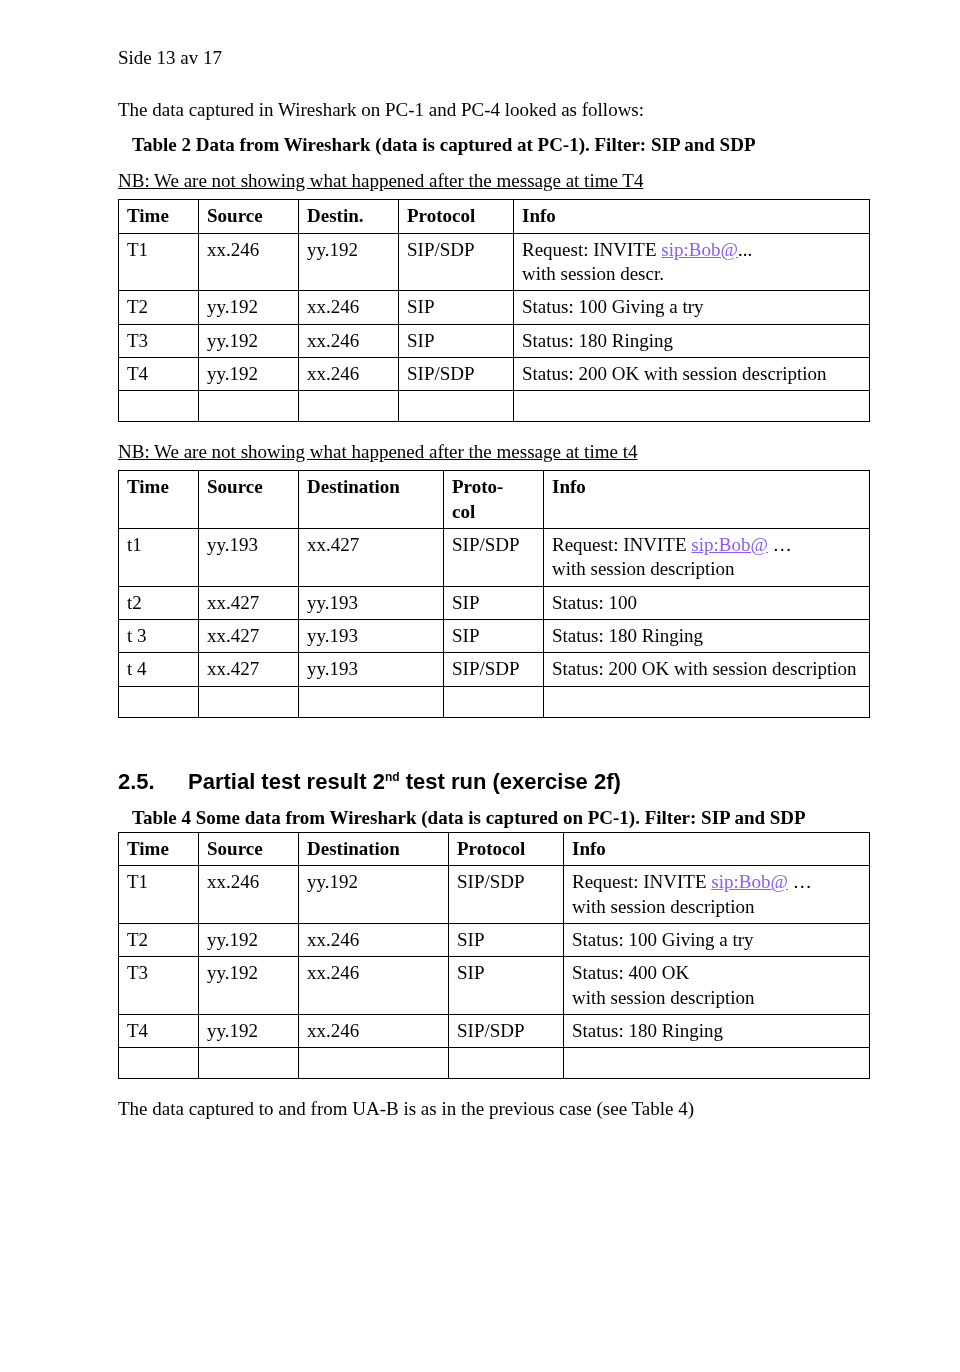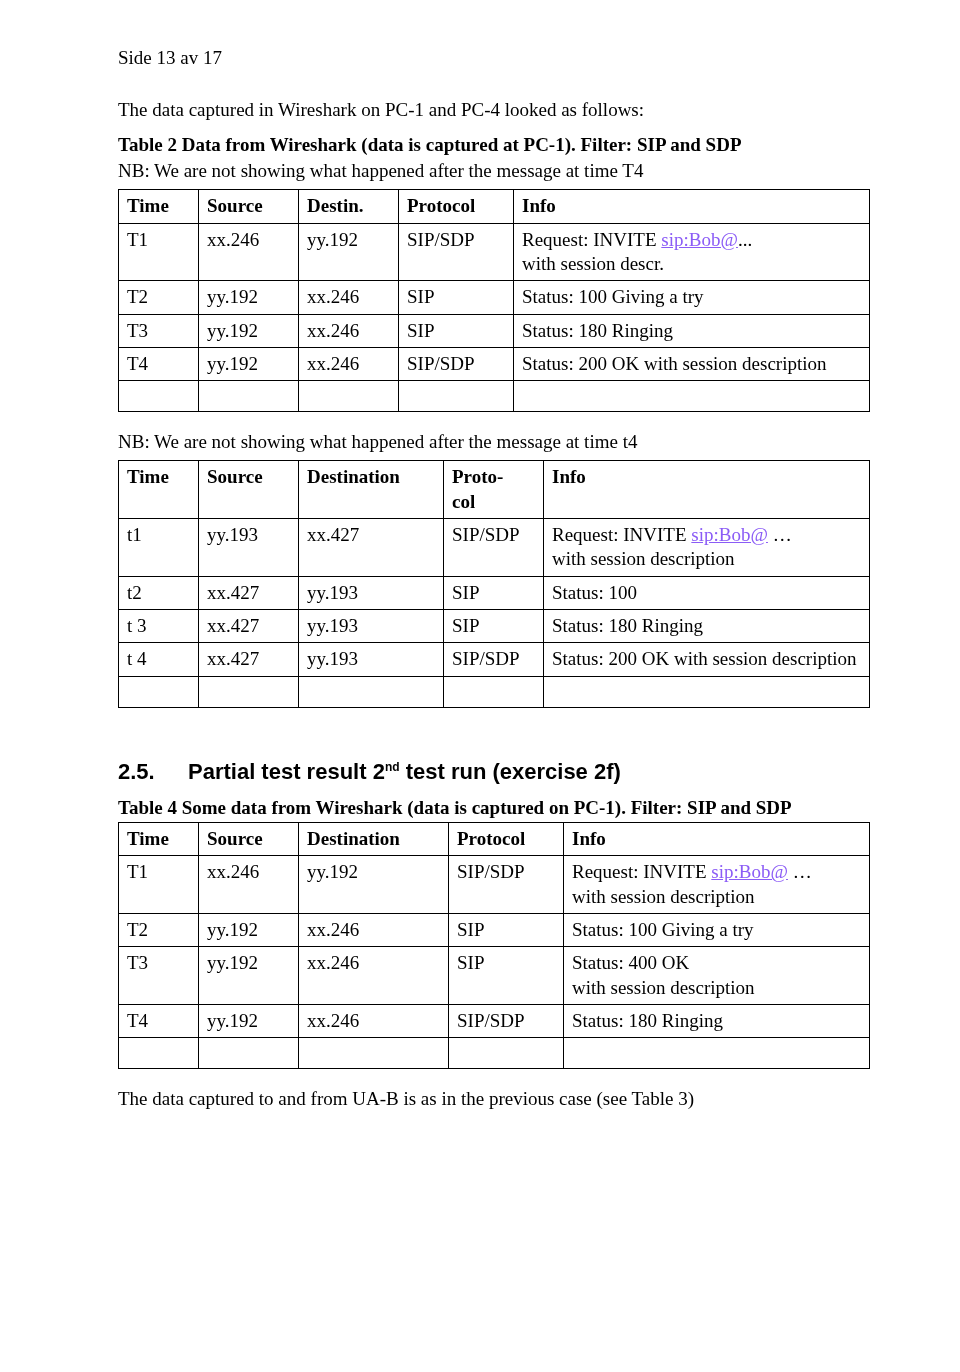--- a/index.html
+++ b/index.html
@@ -1,22 +1,22 @@
 <!DOCTYPE html>
 <html><head>
 <meta charset="utf-8">
 <style>
   html,body{margin:0;padding:0;background:#fff;color:#000;font-family:"Times New Roman",Times,serif;}
   .page{width:960px;min-height:1372px;margin:0 auto;padding:46px 90px 30px 118px;box-sizing:border-box;font-size:19px;line-height:1.28;}
   .pagenum{text-align:left;font-size:19px;margin-bottom:28px;}
   h2{font-family:Arial,Helvetica,sans-serif;font-size:22px;font-weight:bold;margin:4px 0 8px 0;}
   h2 .num{display:inline-block;width:70px;}
   .intro{margin:4px 0 2px 0;}
-  .cap{font-weight:bold;margin:10px 0 0 0;}
-  .nb{margin:2px 0 6px 0;}
+  .cap{font-weight:bold;margin:10px 0 0 14px;}
+  .nb{margin:12px 0 6px 0;text-decoration:underline;}
   table{border-collapse:collapse;width:100%;margin:2px 4px 18px 0;font-size:19px;}
   th,td{border:1px solid #000;padding:4px 8px;vertical-align:top;text-align:left;font-weight:normal;}
   th{font-weight:bold;}
   .link{color:#8b5cf6;text-decoration:underline;}
   .t1 col.c1{width:80px;}
   .t1 col.c2{width:100px;}
   .t1 col.c3{width:100px;}
   .t1 col.c4{width:115px;}
   .t2 col.c1{width:80px;}
   .t2 col.c2{width:100px;}
@@ -217,15 +217,15 @@
     <tr class="empty-row">
           <td></td>
           <td></td>
           <td></td>
           <td></td>
           <td></td>
         </tr>
   </tbody>
     </table>
 
-  <p class="footnote">The data captured to and from UA-B is as in the previous case (see Table 3)</p>
+  <p class="footnote">The data captured to and from UA-B is as in the previous case (see Table 4)</p>
 
 </div>
 
 </body></html>

